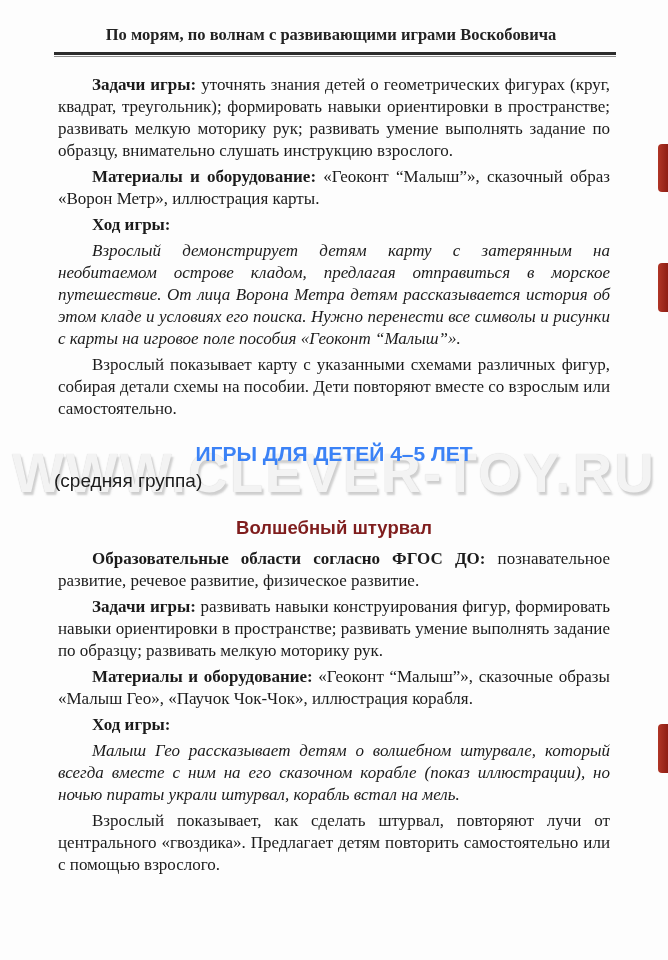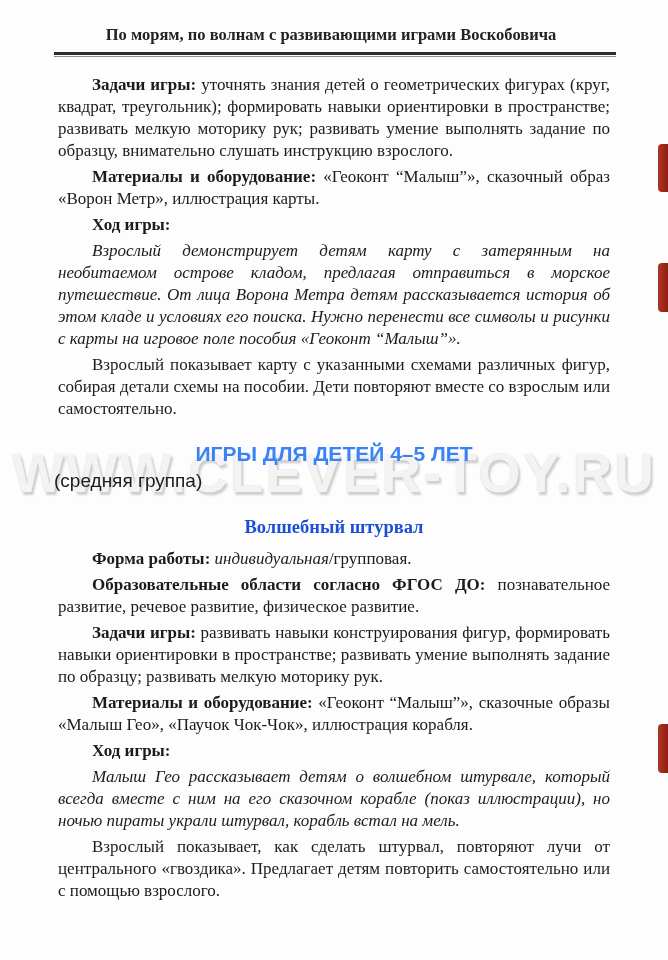--- a/index.html
+++ b/index.html
@@ -73,25 +73,25 @@
     font-family: "Liberation Sans", sans-serif;
     font-weight: normal;
     font-size: 19px;
     line-height: 24px;
     color: #1c1c1c;
   }
   .game-title {
     margin: 23px 0 9px;
     text-align: center;
     text-indent: 0;
-    font-family: Liberation Serif, serif;
+    font-family: Liberation Sans, sans-serif;
     font-weight: bold;
     font-size: 18.5px;
     line-height: 23px;
-    color: #1d4ed8;
+    color: #7f1d1d;
   }
 
   .page-number {
     position: absolute;
     top: 912px; left: 0; right: 0;
     text-align: center;
     font-family: "Liberation Sans", sans-serif;
     font-size: 15px;
     color: #2a2a2a;
   }
@@ -130,21 +130,20 @@
 
     <p class="p it">Взрослый демонстрирует детям карту с затерянным на необитаемом острове кладом, предлагая отправиться в морское путешествие. От лица Ворона Метра детям рассказывается история об этом кладе и условиях его поиска. Нужно перенести все символы и рисунки с карты на игровое поле пособия «Геоконт “Малыш”».</p>
 
     <p class="p">Взрослый показывает карту с указанными схемами различных фигур, собирая детали схемы на пособии. Дети повторяют вместе со взрослым или самостоятельно.</p>
 
     <p class="section-title">ИГРЫ ДЛЯ ДЕТЕЙ 4–5 ЛЕТ</p>
     <p class="section-subtitle">(средняя группа)</p>
 
     <p class="game-title">Волшебный штурвал</p>
 
-    <p class="p"><b>Форма работы:</b><span class="it"> индивидуальная</span><span>/групповая.</span></p>
 
     <p class="p"><b>Образовательные области согласно ФГОС ДО:</b><span> познавательное развитие, речевое развитие, физическое развитие.</span></p>
 
     <p class="p"><b>Задачи игры:</b><span> развивать навыки конструирования фигур, формировать навыки ориентировки в пространстве; развивать умение выполнять задание по образцу; развивать мелкую моторику рук.</span></p>
 
     <p class="p"><b>Материалы и оборудование:</b><span> «Геоконт “Малыш”», сказочные образы «Малыш Гео», «Паучок Чок-Чок», иллюстрация корабля.</span></p>
 
     <p class="p"><b>Ход игры:</b></p>
 
     <p class="p it">Малыш Гео рассказывает детям о волшебном штурвале, который всегда вместе с ним на его сказочном корабле (показ иллюстрации), но ночью пираты украли штурвал, корабль встал на мель.</p>

